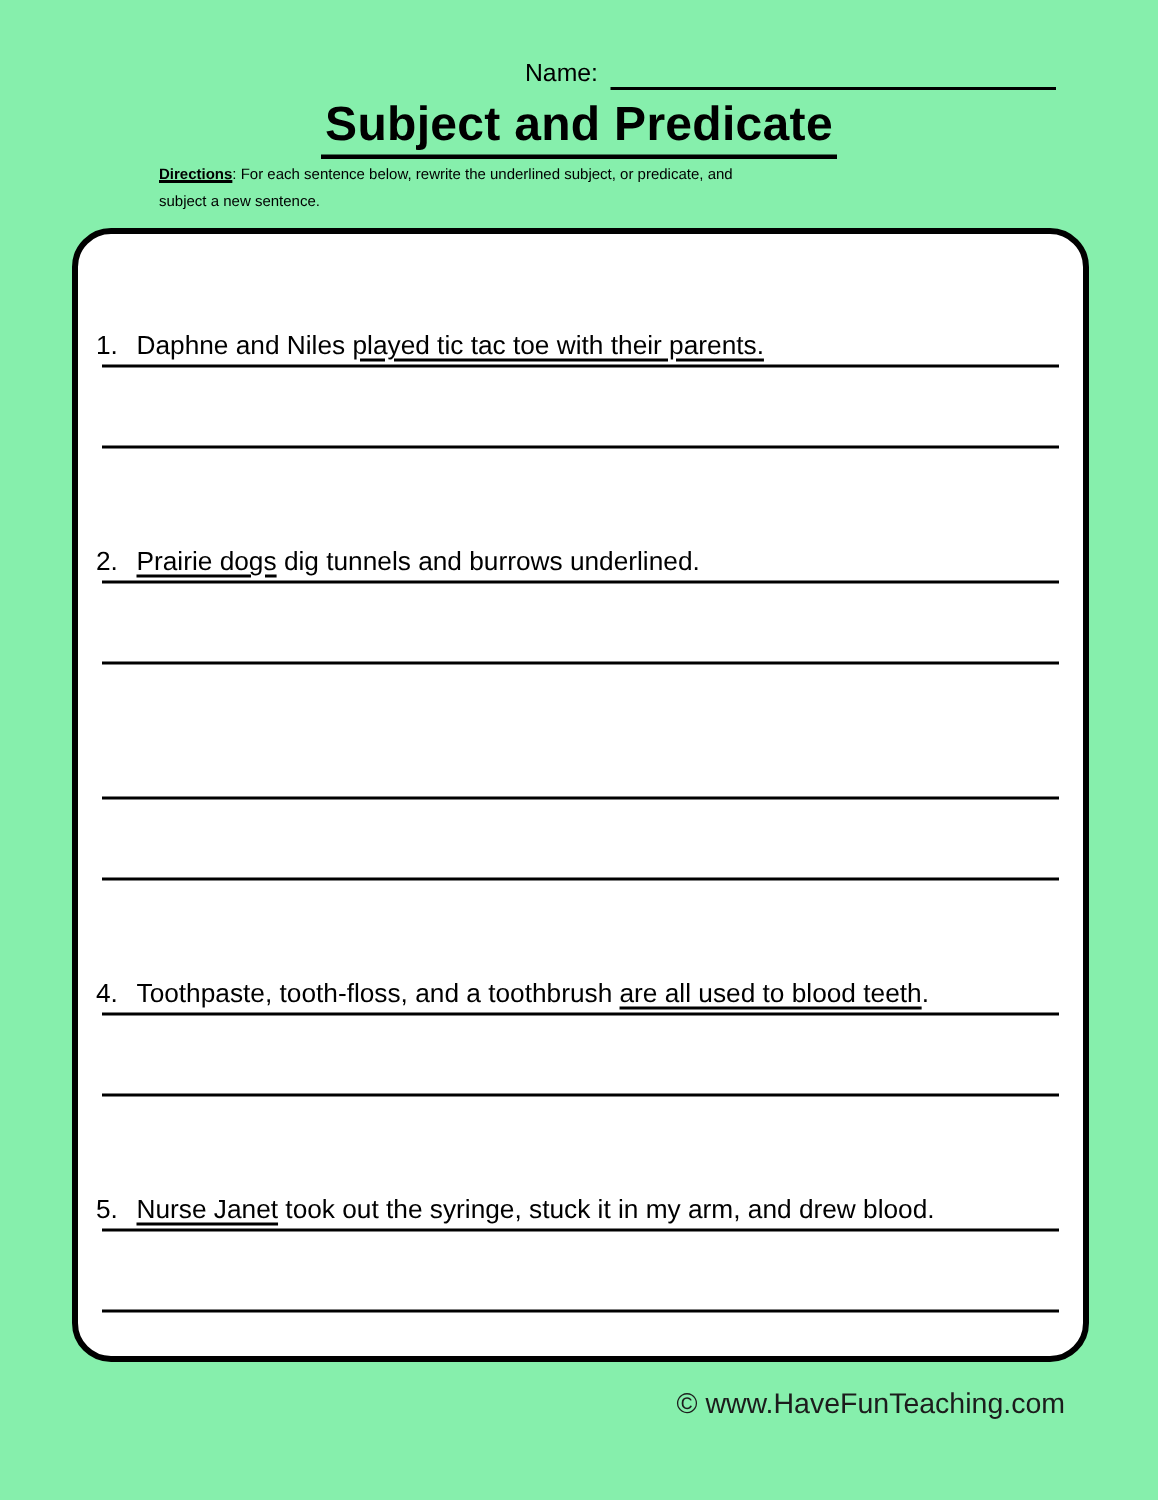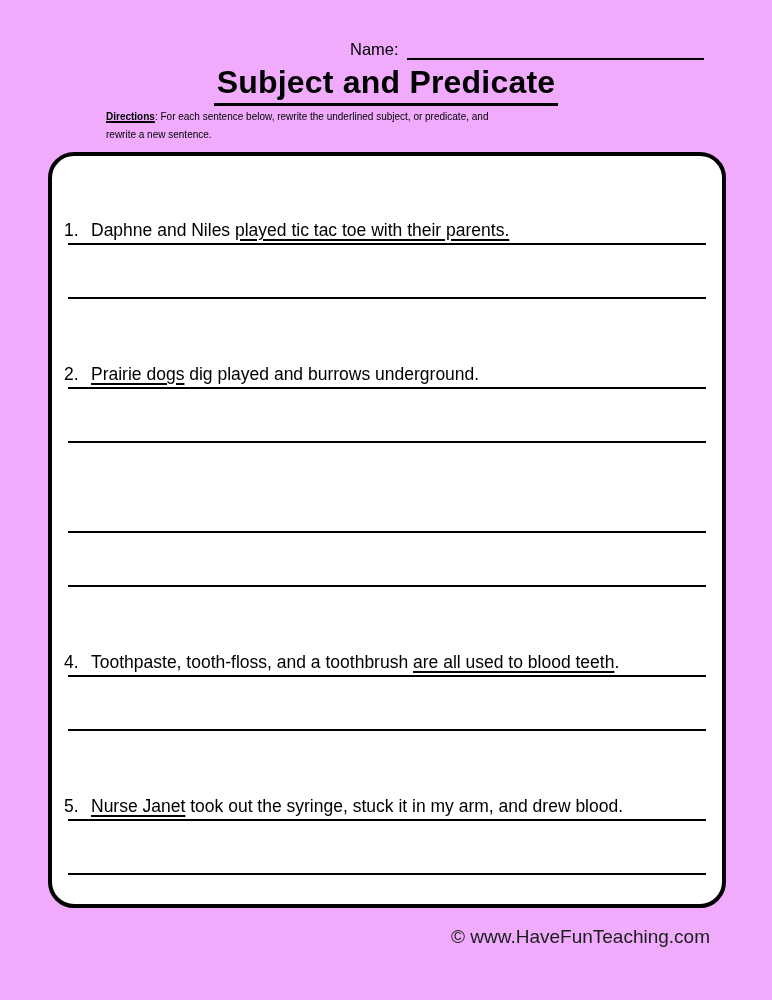--- a/index.html
+++ b/index.html
@@ -1,20 +1,20 @@
 <!DOCTYPE html>
 <html><head>
 <meta charset="utf-8">
 <style>
   * { margin:0; padding:0; box-sizing:border-box; }
   html,body { background:#ffffff; }
   .page {
     position:relative;
     width:772px; height:1000px;
-    background:#f0abfc;
+    background:#86efac;
     font-family:"Liberation Sans", sans-serif;
     color:#000;
     overflow:hidden;
   }
 
   
   .name-row {
     position:absolute; top:38px; left:350px;
     display:flex; align-items:flex-end; gap:8px;
   }
@@ -98,33 +98,33 @@
     <span class="name-label">Name:</span>
     <span class="name-blank"></span>
   </div>
 
   <div class="title-wrap">
     <span class="title">Subject and Predicate</span>
   </div>
 
   <div class="directions">
     <div><span class="dir-label">Directions</span><span>: For each sentence below, rewrite the underlined subject, or predicate, and</span></div>
-    <div>rewrite a new sentence.</div>
+    <div>subject a new sentence.</div>
   </div>
 
   <div class="sheet-box">
 
     <div class="item item-1">
       <p class="sentence"><span class="num">1.</span><span>Daphne and Niles </span><span class="u">played tic tac toe with their parents.</span><span></span></p>
       <div class="write-line first"></div>
       <div class="write-line second"></div>
     </div>
 
     <div class="item item-2">
-      <p class="sentence"><span class="num">2.</span><span></span><span class="u">Prairie dogs</span><span> dig played and burrows underground.</span></p>
+      <p class="sentence"><span class="num">2.</span><span></span><span class="u">Prairie dogs</span><span> dig tunnels and burrows underlined.</span></p>
       <div class="write-line first"></div>
       <div class="write-line second"></div>
     </div>
 
     <div class="item item-3">
       <div class="write-line first"></div>
       <div class="write-line second"></div>
     </div>
 
     <div class="item item-4">

